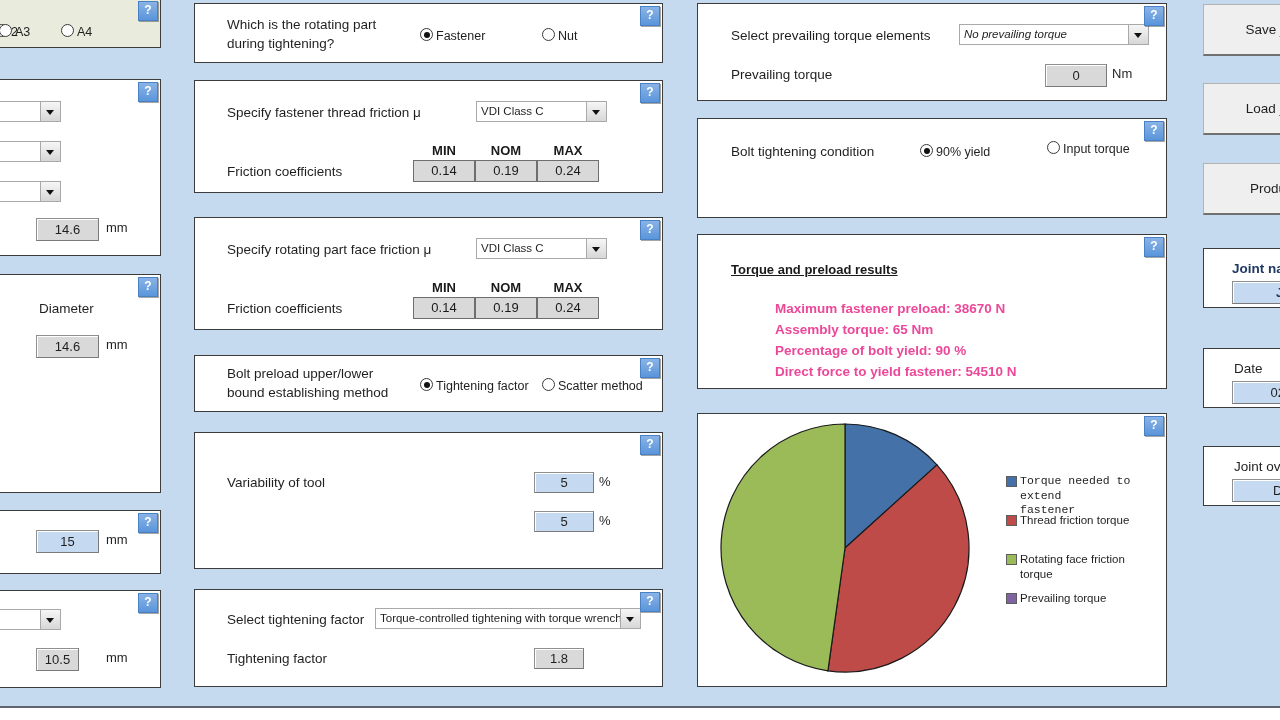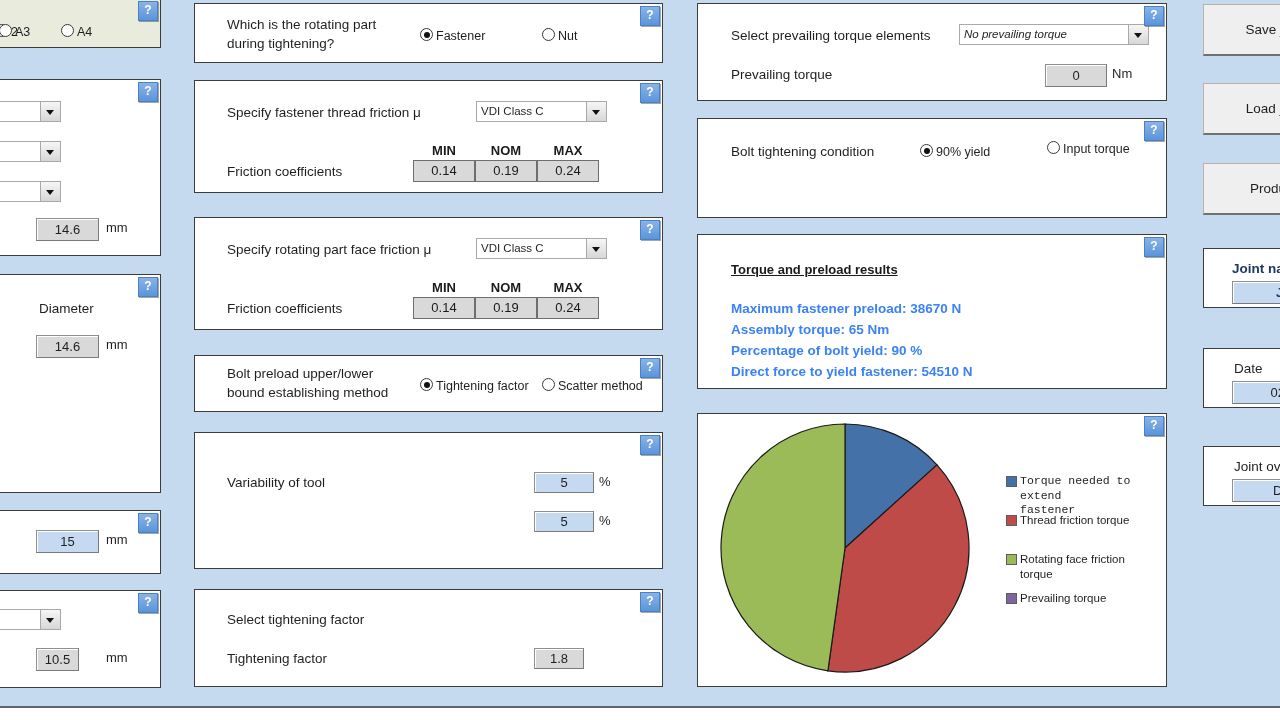--- a/index.html
+++ b/index.html
@@ -85,21 +85,21 @@
   
   .mincell{
     position:absolute;box-sizing:border-box;height:22px;width:62px;
     border:1px solid #6e6e6e;background:#d9d9d9;
     text-align:center;line-height:20px;font-size:13px;
   }
   .minhdr{position:absolute;font-size:13px;font-weight:bold;text-align:center;width:62px;}
 
   
   .res-title{position:absolute;font-size:13px;font-weight:bold;text-decoration:underline;}
-  .res-line{position:absolute;font-size:13.5px;font-weight:bold;color:#3b82f6;}
+  .res-line{position:absolute;font-size:13.5px;font-weight:bold;color:#ec4899;margin-left:44px;}
 
   
   .btn{
     position:absolute;box-sizing:border-box;
     background:#efefef;border:1px solid #b3b3b3;
     border-bottom:2px solid #707070;
     text-align:center;font-size:13.5px;color:#1f1f1f;
     cursor:pointer;
   }
   .btn span{display:block;}
@@ -231,20 +231,24 @@
     <div class="lbl" style="left:32px;top:41px;">Variability of tool</div>
     <div class="fld edit" style="left:339px;top:39px;width:60px;">5</div>
     <div class="unit" style="left:404px;top:41px;">%</div>
     <div class="fld edit" style="left:339px;top:78px;width:60px;">5</div>
     <div class="unit" style="left:404px;top:80px;">%</div>
   </div>
 
   <div class="panel" style="left:194px;top:589px;width:469px;height:98px;">
     <div class="help">?</div>
     <div class="lbl" style="left:32px;top:21px;">Select tightening factor</div>
+    <div class="combo" style="left:180px;top:18px;width:266px;">
+      <span>Torque-controlled tightening with torque wrench</span>
+      <span class="arrow"></span>
+    </div>
     <div class="lbl" style="left:32px;top:60px;">Tightening factor</div>
     <div class="fld" style="left:339px;top:58px;width:50px;">1.8</div>
   </div>
 
   <div class="panel" style="left:697px;top:3px;width:470px;height:98px;">
     <div class="help">?</div>
     <div class="lbl" style="left:33px;top:23px;">Select prevailing torque elements</div>
     <div class="combo" style="left:261px;top:20px;width:190px;font-style:italic;">
       <span>No prevailing torque</span>
       <span class="arrow"></span>

